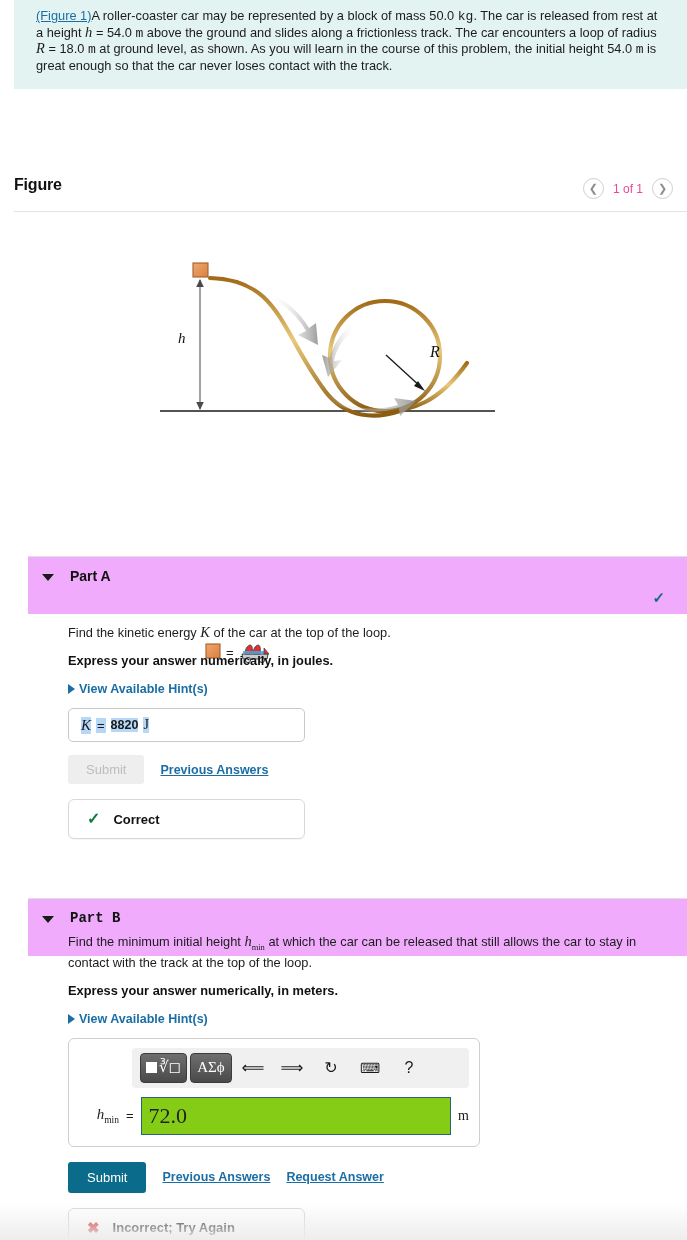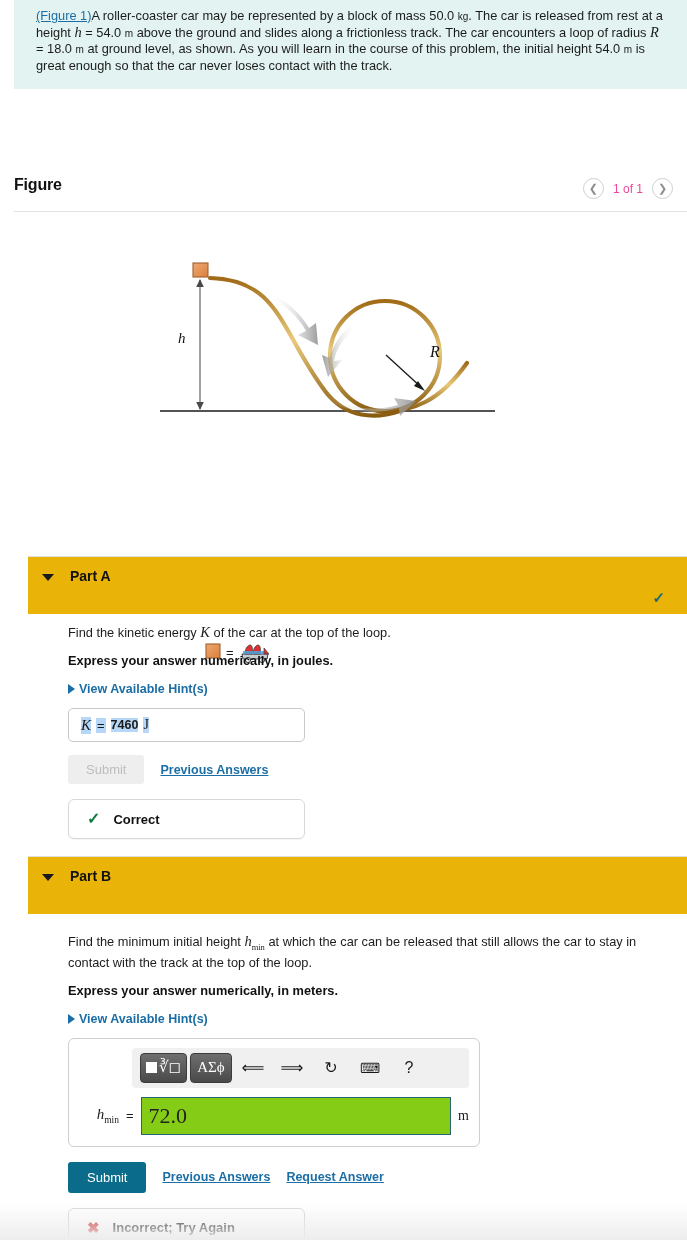--- a/index.html
+++ b/index.html
@@ -28,21 +28,21 @@
     font-size: 12.8px;
     line-height: 15.5px;
     color: #1c1c1c;
   }
   .figlink {
     color: #1b6ea5;
     text-decoration: underline;
     cursor: pointer;
   }
   .mi { font-family: "Liberation Serif", serif; font-style: italic; font-size: 14.5px; }
-  .mu { font-family: Liberation Sans, sans-serif; font-style: normal; font-size: 10px; text-align: center; }
+  .mu { font-family: Liberation Mono, monospace; font-style: normal; font-size: 13px; text-align: center; }
 
   
   .figure-head {
     position: absolute; left: 0; top: 176px; width: 687px; height: 40px;
   }
   .figure-title {
     position: absolute; left: 14px; top: 0;
     font-size: 16px; font-weight: bold; color: #111;
     letter-spacing: -0.2px;
   }
@@ -67,21 +67,21 @@
   .figure-body {
     position: absolute; left: 0; top: 216px; width: 687px; height: 336px;
     background: #fff;
   }
   .figure-svg { position: absolute; left: 150px; top: 35px; }
   .legend-svg { position: absolute; left: 205px; top: 424px; }
 
   
   .part-header {
     position: absolute; left: 28px; width: 659px; height: 58px;
-    background: #eab308;
+    background: #f0abfc;
     border-top: 1px solid #e0e0e0;
   }
   .part-caret {
     position: absolute; left: 14px; top: 17px;
     width: 0; height: 0;
     border-left: 6px solid transparent;
     border-right: 6px solid transparent;
     border-top: 7px solid #1a1a1a;
     cursor: pointer;
   }
@@ -303,36 +303,36 @@
     <p class="q-bold">Express your answer numerically, in joules.</p>
 
     <div class="hints">
       <span class="hint-caret"></span>
       <span>View Available Hint(s)</span>
     </div>
 
     <div class="ansbox-a">
       <span class="ans-var sel">K</span>
       <span class="ans-eq sel">=</span>
-      <span class="ans-val sel">7460</span>
+      <span class="ans-val sel">8820</span>
       <span class="ans-unit sel">J</span>
     </div>
 
     <div class="btn-row">
       <button class="btn-submit-off">Submit</button>
       <span class="link-u">Previous Answers</span>
     </div>
 
     <div class="feedback" style="margin-top:15px;">
       <span class="fb-ok">✓</span>
       <span class="fb-text">Correct</span>
     </div>
   </div>
 
-  <div class="part-header" style="top:856px;">
+  <div class="part-header" style="top:898px;font-family:Liberation Mono, monospace;">
     <div class="part-caret"></div>
     <div class="part-label">Part B</div>
   </div>
 
   <div class="part-body" style="top:933px; left:68px; width:605px;">
     <p class="q-text"><span>Find the minimum initial height </span><span class="mi">h<sub style="font-size:8.5px;font-style:normal;">min</sub></span><span> at which the car can be released that still allows the car to stay in contact with the track at the top of the loop.</span></p>
     <p class="q-bold">Express your answer numerically, in meters.</p>
 
     <div class="hints">
       <span class="hint-caret"></span>

